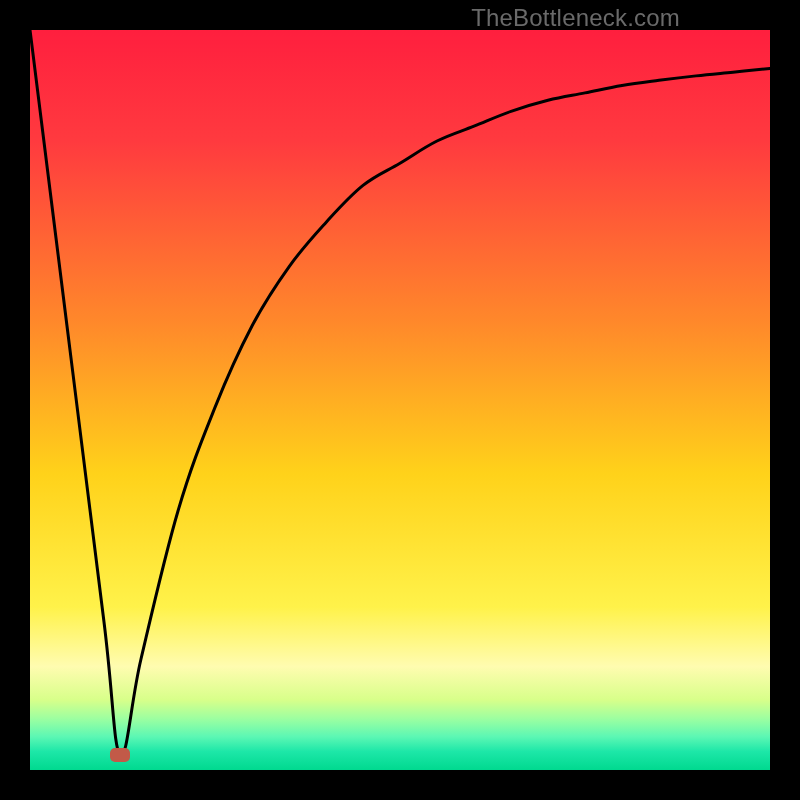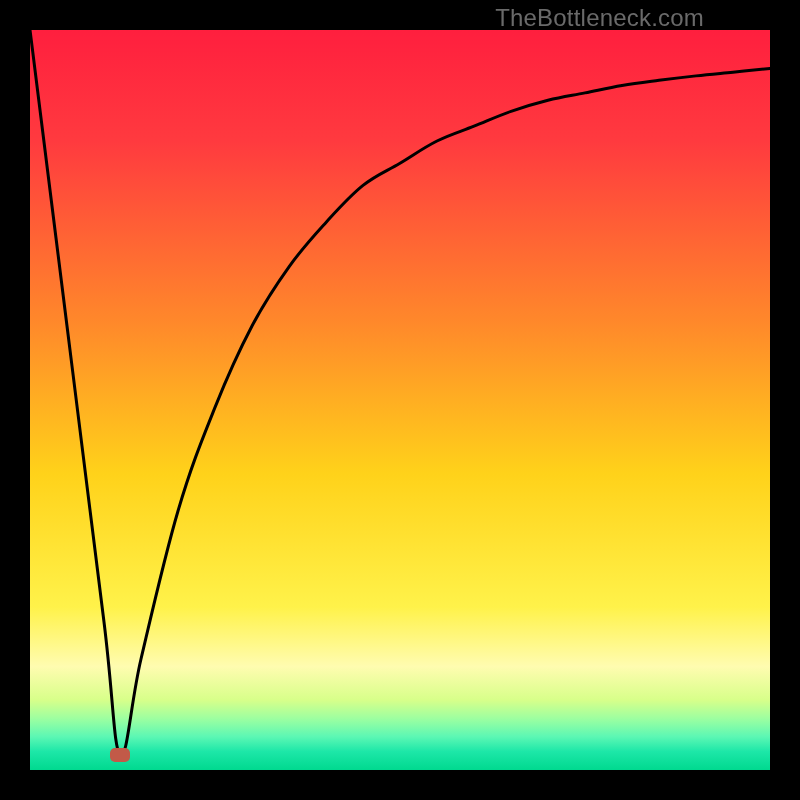--- a/index.html
+++ b/index.html
@@ -9,21 +9,20 @@
     height: 800px;
     overflow: hidden;
     background: #000;
     font-family: Arial, Helvetica, sans-serif;
   }
   .frame {
     position: absolute;
     left: 0; top: 0;
     width: 712px; height: 800px;
     background: #000;
-    padding-left: 24px;
   }
   .plot {
     position: absolute;
     left: 30px;
     top: 30px;
     width: 740px;
     height: 740px;
     overflow: hidden;
   }
   .gradient {

